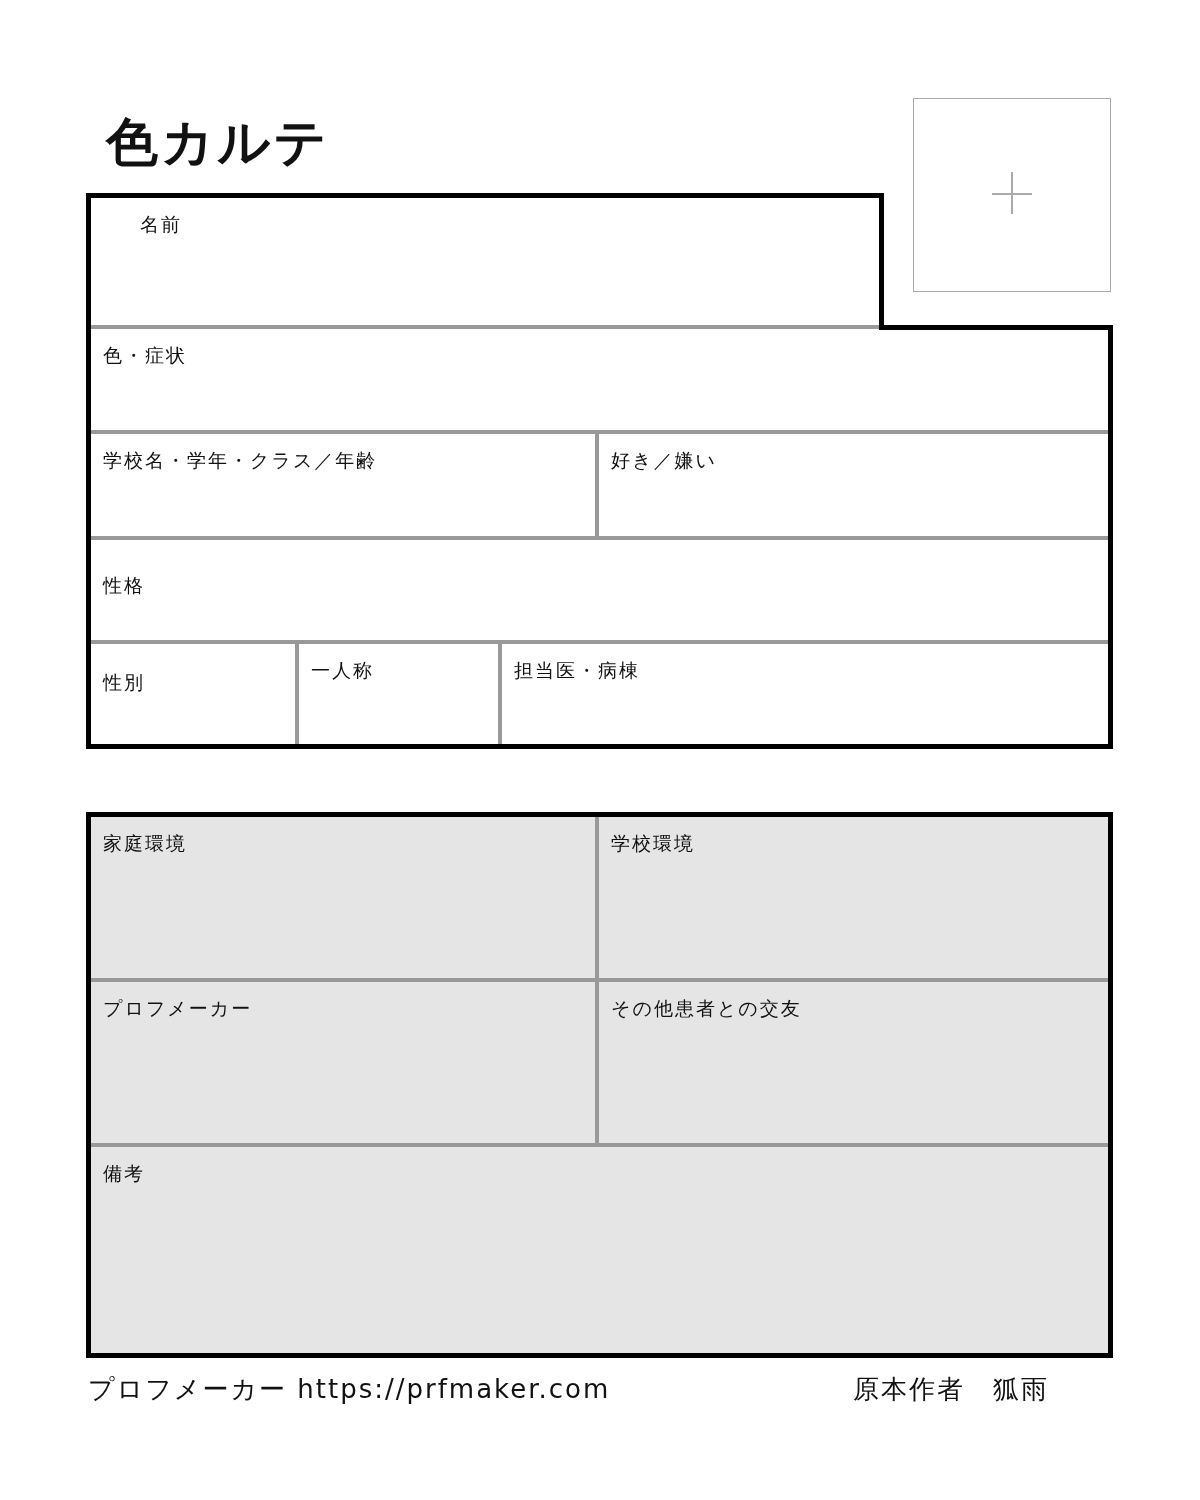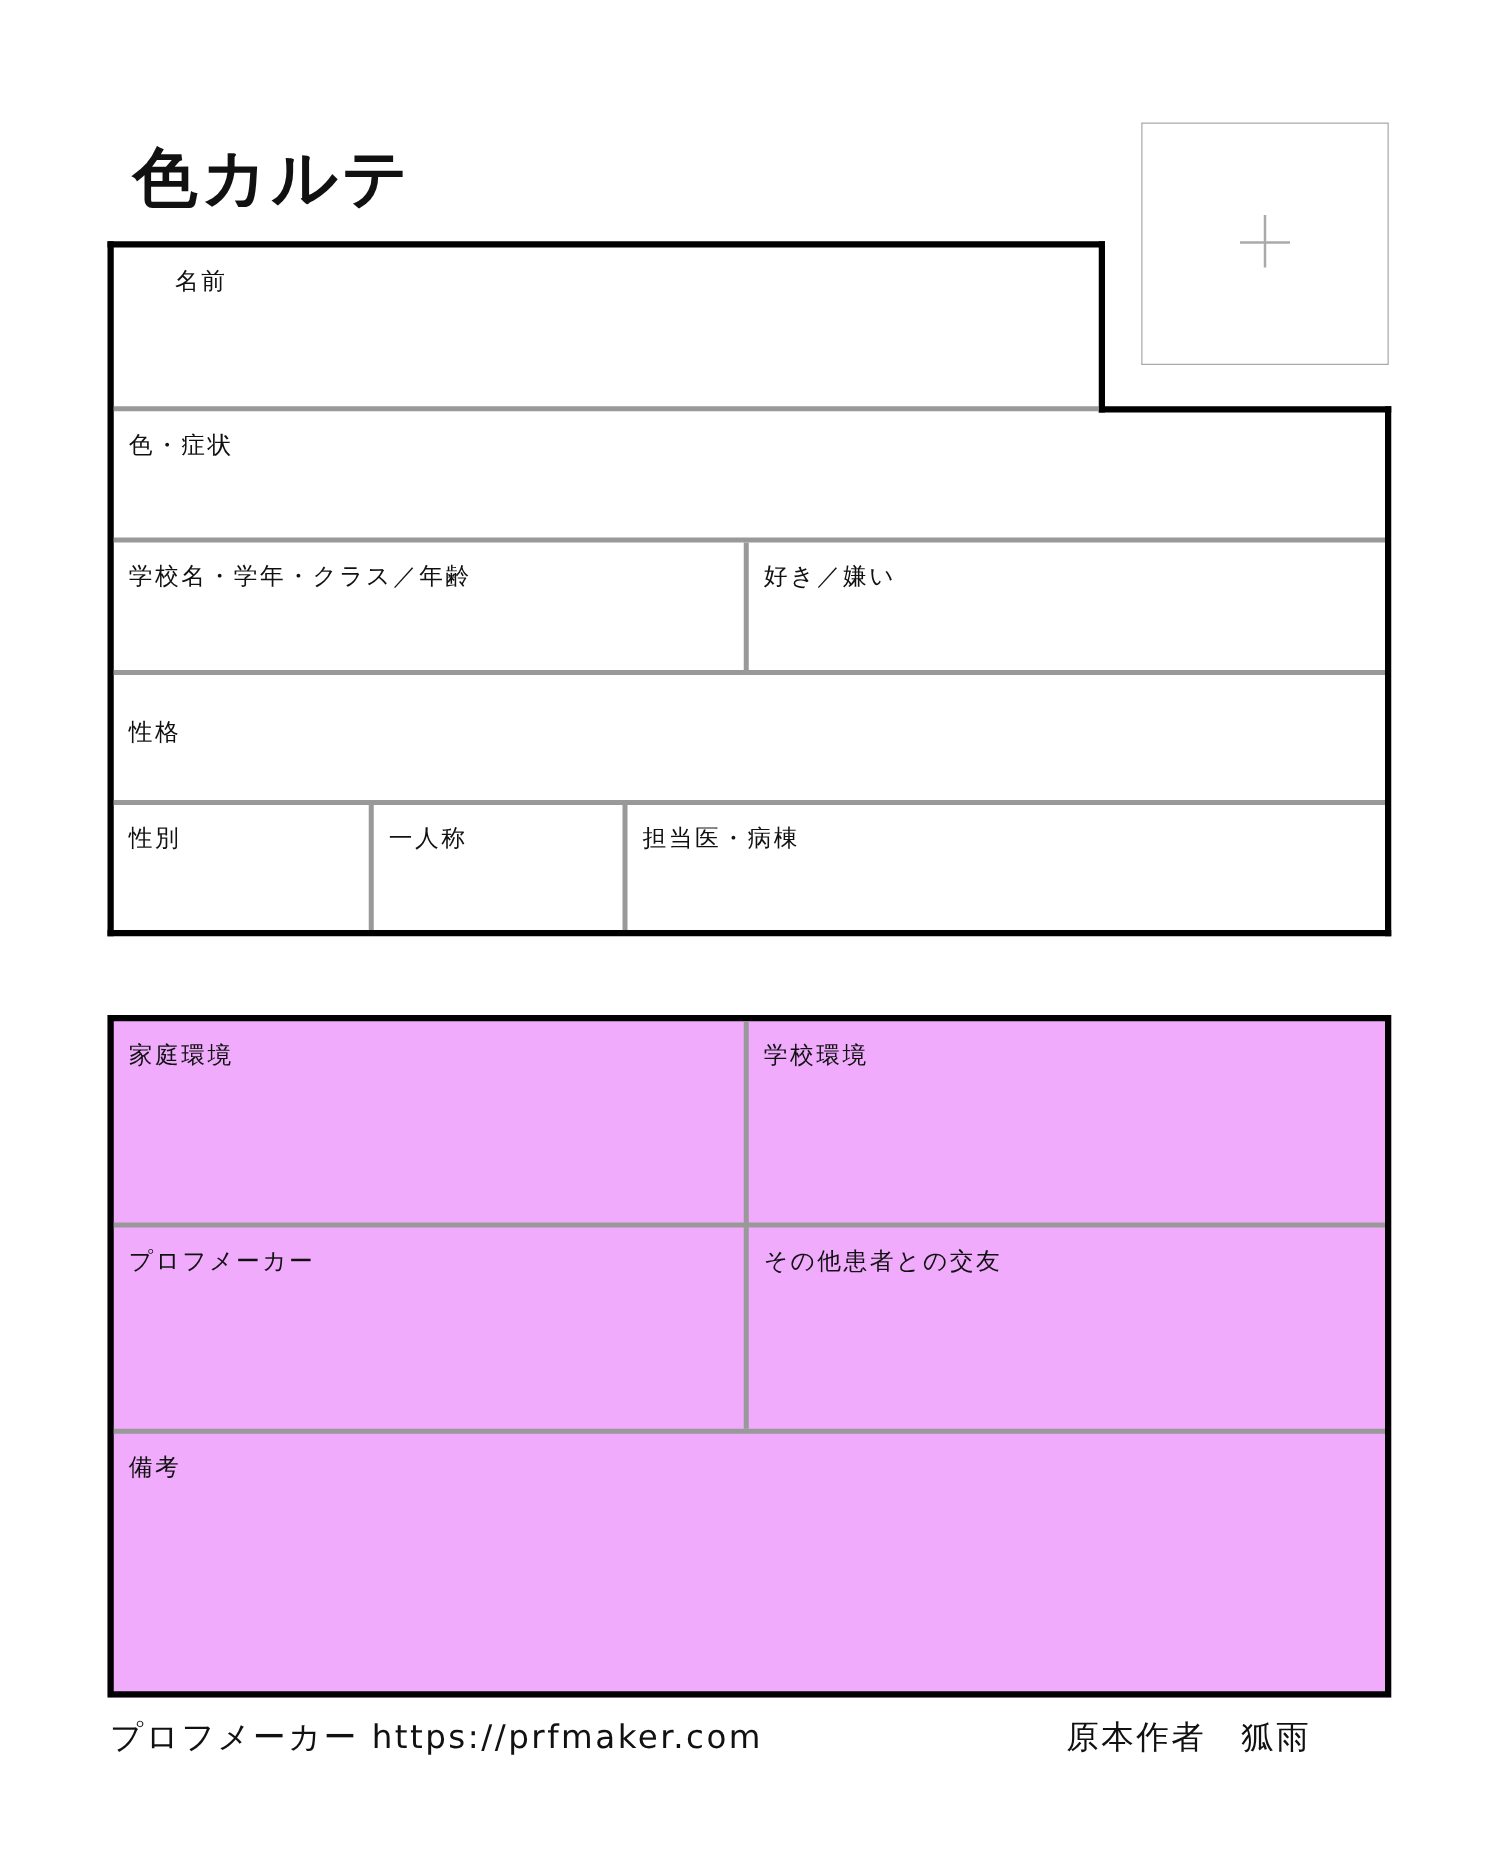--- a/index.html
+++ b/index.html
@@ -48,27 +48,27 @@
   .tg-3{left:5px;top:343px;width:1017px;height:4px;}
   .tg-4{left:5px;top:447px;width:1017px;height:4px;}
   .tg-v1{left:509px;top:241px;width:4px;height:102px;}
   .tg-v2{left:209px;top:451px;width:4px;height:100px;}
   .tg-v3{left:412px;top:451px;width:4px;height:100px;}
   .c-name   {left:5px;  top:5px;  width:788px; height:127px;margin-left:37px;}
   .c-sym    {left:5px;  top:136px;width:1017px;height:101px;}
   .c-school {left:5px;  top:241px;width:504px; height:102px;}
   .c-likes  {left:513px;top:241px;width:509px; height:102px;}
   .c-pers   {left:5px;  top:366px;width:1017px;height:100px;}
-  .c-gender {left:5px;  top:451px;width:197px; height:100px;}
+  .c-gender {left:5px;  top:463px;width:197px; height:100px;}
   .c-pronoun{left:213px;top:451px;width:199px; height:100px;}
   .c-doctor {left:416px;top:451px;width:636px; height:100px;}
   
   .bottom-form{
     position:absolute;left:86px;top:812px;width:1027px;height:546px;
-    box-sizing:border-box;border:5px solid #000;background:#f0abfc;
+    box-sizing:border-box;border:5px solid #000;background:#e5e5e5;
   }
   .bg-1{left:0;top:161px;width:1017px;height:4px;}
   .bg-2{left:0;top:326px;width:1017px;height:4px;}
   .bg-v{left:504px;top:0;width:4px;height:326px;}
   .b-home     {left:0;  top:0;    width:504px; height:161px;}
   .b-schoolenv{left:508px;top:0;  width:509px; height:161px;}
   .b-doccon   {left:0;  top:165px;width:504px; height:161px;}
   .b-other    {left:508px;top:165px;width:509px;height:161px;}
   .b-notes    {left:0;  top:330px;width:1017px;height:206px;}
   

